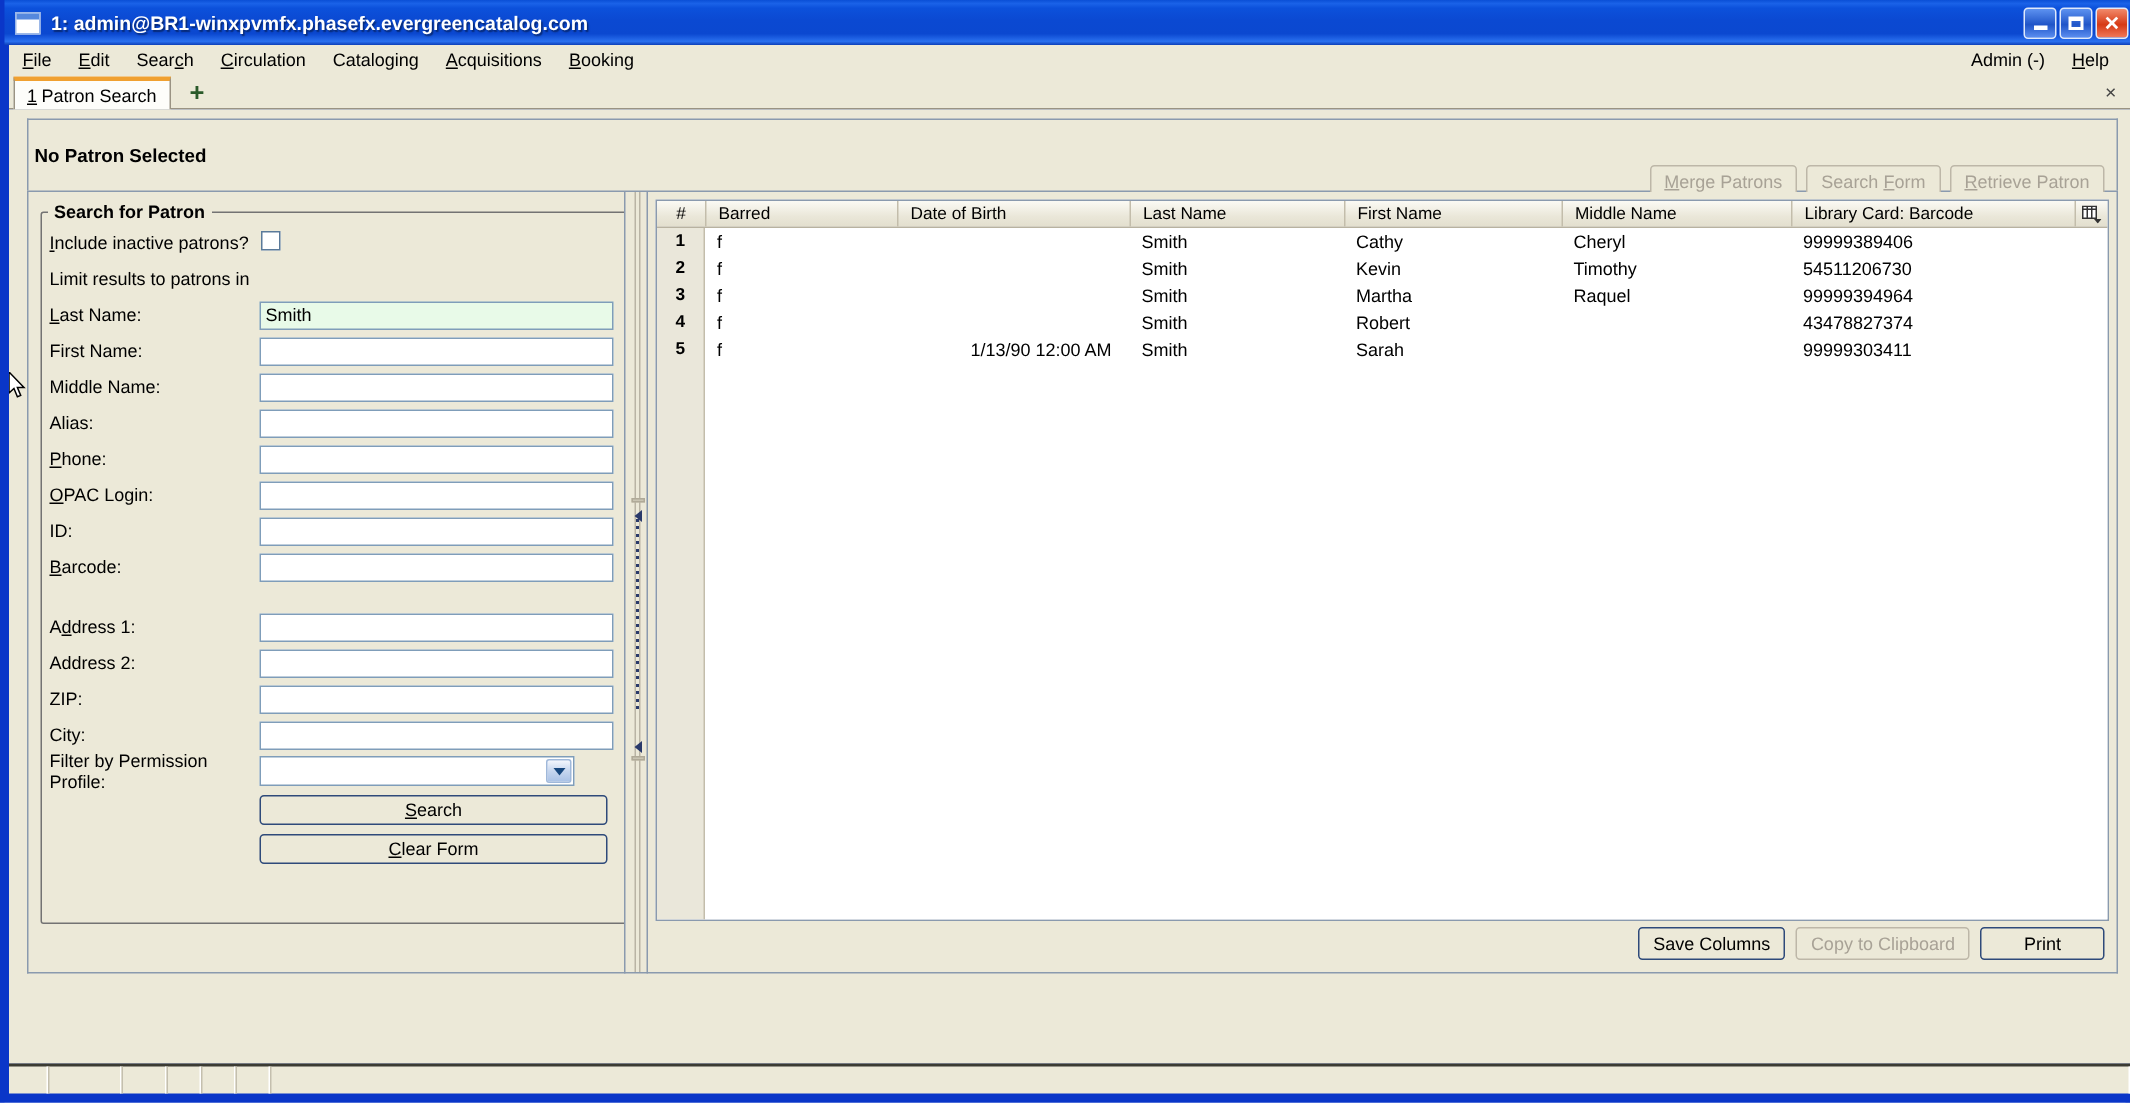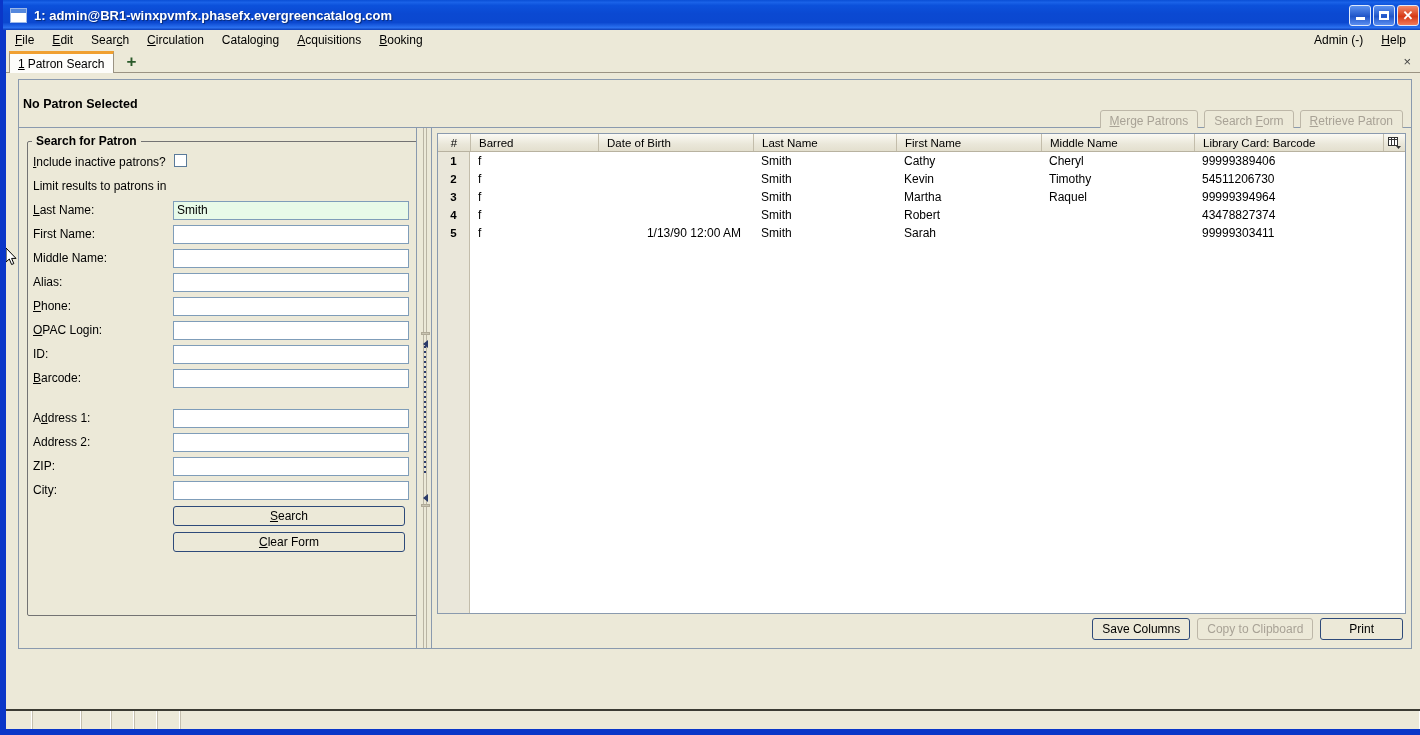--- a/index.html
+++ b/index.html
@@ -410,20 +410,31 @@
           <div class="frow">
             <div class="flabel">ZIP:</div>
             <div class="fctrl"><input class="tbox" value="" style=""></div>
           </div>
 
           <div class="frow">
             <div class="flabel">City:</div>
             <div class="fctrl"><input class="tbox" value="" style=""></div>
           </div>
 
+          <div class="frow">
+            <div class="flabel">Filter by Permission Profile:</div>
+            <div class="fctrl">
+              <div class="sel" style="width:210px">
+                <span></span>
+                <span class="arrow">
+                    <i></i>
+                  </span>
+              </div>
+            </div>
+          </div>
 
           <div class="action-row">
             <div class="bigbtn">
                 <span><span class="ul">S</span>earch</span>
               </div>
             <div class="bigbtn">
                 <span><span class="ul">C</span>lear Form</span>
               </div>
           </div>
         </fieldset>

